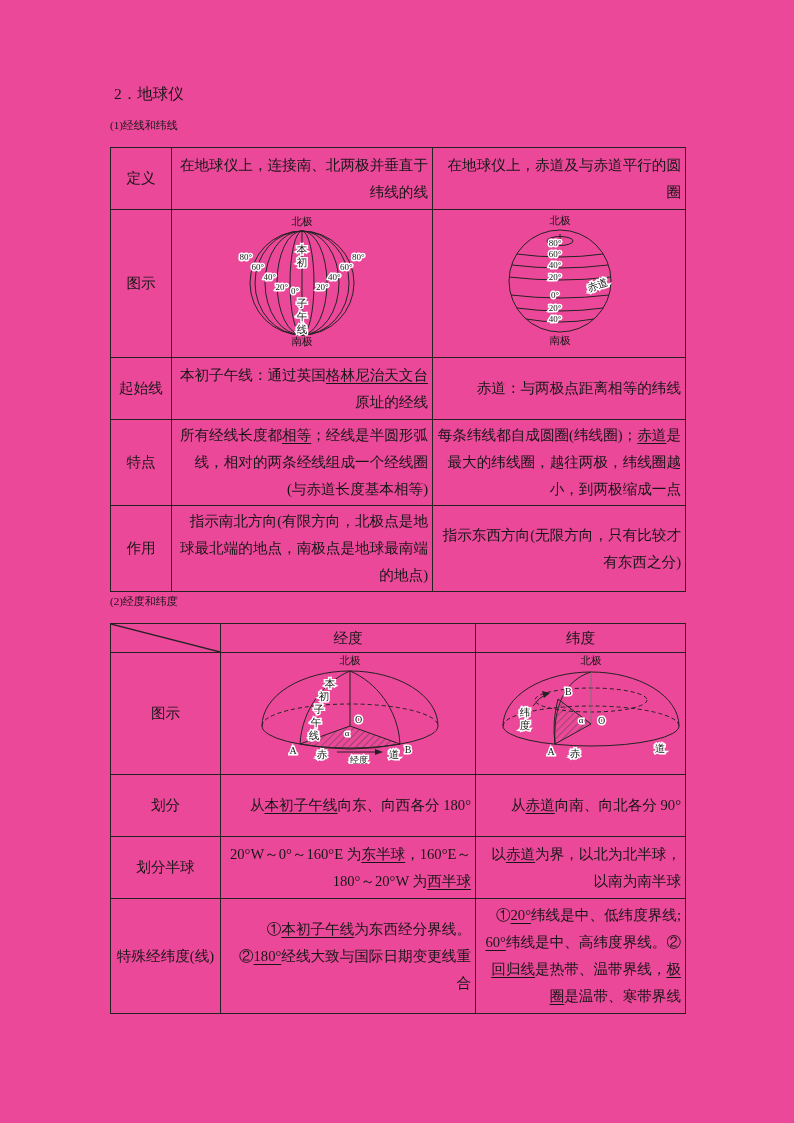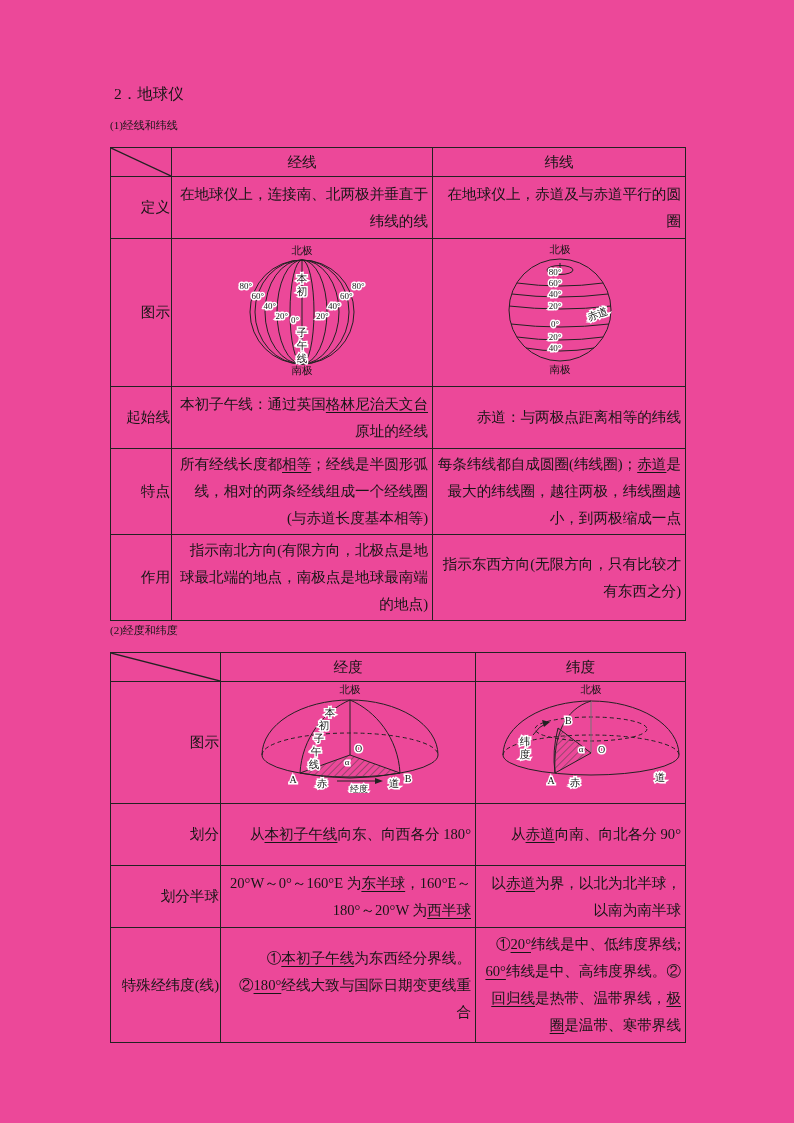--- a/index.html
+++ b/index.html
@@ -6,21 +6,21 @@
   .page{width:794px;height:1123px;background:#ec4899;position:relative;margin:0 auto;
         font-family:"Liberation Serif",serif;color:#161616;overflow:hidden;}
   .content{position:absolute;left:110px;top:84px;width:578px;}
   .h-title{font-size:15.5px;margin:0 0 13px 4px;}
   .h-sec{font-size:11px;margin:0 0 14px 0;}
   .h-sec2{margin-top:2px;}
   table{border-collapse:collapse;table-layout:fixed;width:575px;}
   td,th{border:1.6px solid #222;font-size:14.6px;font-weight:normal;
         vertical-align:middle;padding:2px 4px;line-height:27px;text-align:right;}
   th{height:24px;text-align:center;line-height:22px;}
-  td.lbl{text-align:right;padding:17px 1px;white-space:nowrap;}
+  td.lbl{text-align:center;padding:17px 1px;white-space:nowrap;}
   td.c{}
   td.diag{padding:1px 0;text-align:center;}
   .corner{position:relative;padding:0;}
   .corner svg{position:absolute;left:0;top:0;width:100%;height:100%;display:block;}
   .u{text-decoration:underline;text-underline-offset:3px;text-decoration-thickness:1px;}
   svg text{fill:#161616;font-size:10px;font-family:"Liberation Serif",serif;}
   svg text.halo{paint-order:stroke;stroke:#fff;stroke-width:3px;}
   svg text.deg{font-size:9px;}
   svg text.cjk{font-size:10.5px;}
 </style>
@@ -33,29 +33,20 @@
   <p class="h-title">2．地球仪</p>
   <p class="h-sec">(1)经线和纬线</p>
 
   <table>
    <colgroup>
           <col style="width:61px">
           <col style="width:261px">
           <col style="width:253px">
         </colgroup>
    <tbody>
-   <tr style="height:28px">
-     <th class="corner">
-       <svg viewBox="0 0 100 100" preserveAspectRatio="none">
-         <line x1="0" y1="0" x2="100" y2="100" stroke="#222" stroke-width="1.3" vector-effect="non-scaling-stroke"></line>
-       </svg>
-     </th>
-     <th>经线</th>
-     <th>纬线</th>
-   </tr>
    <tr style="height:55px">
      <td class="lbl">定义</td>
      <td><span>在地球仪上，连接南、北两极并垂直于纬线的线</span></td>
      <td><span>在地球仪上，赤道及与赤道平行的圆圈</span></td>
    </tr>
    <tr style="height:136px">
      <td class="lbl">图示</td>
      <td class="diag">
        <svg width="248" height="136" viewBox="0 0 248 136">
          <g fill="none" stroke="#222" stroke-width="1">

